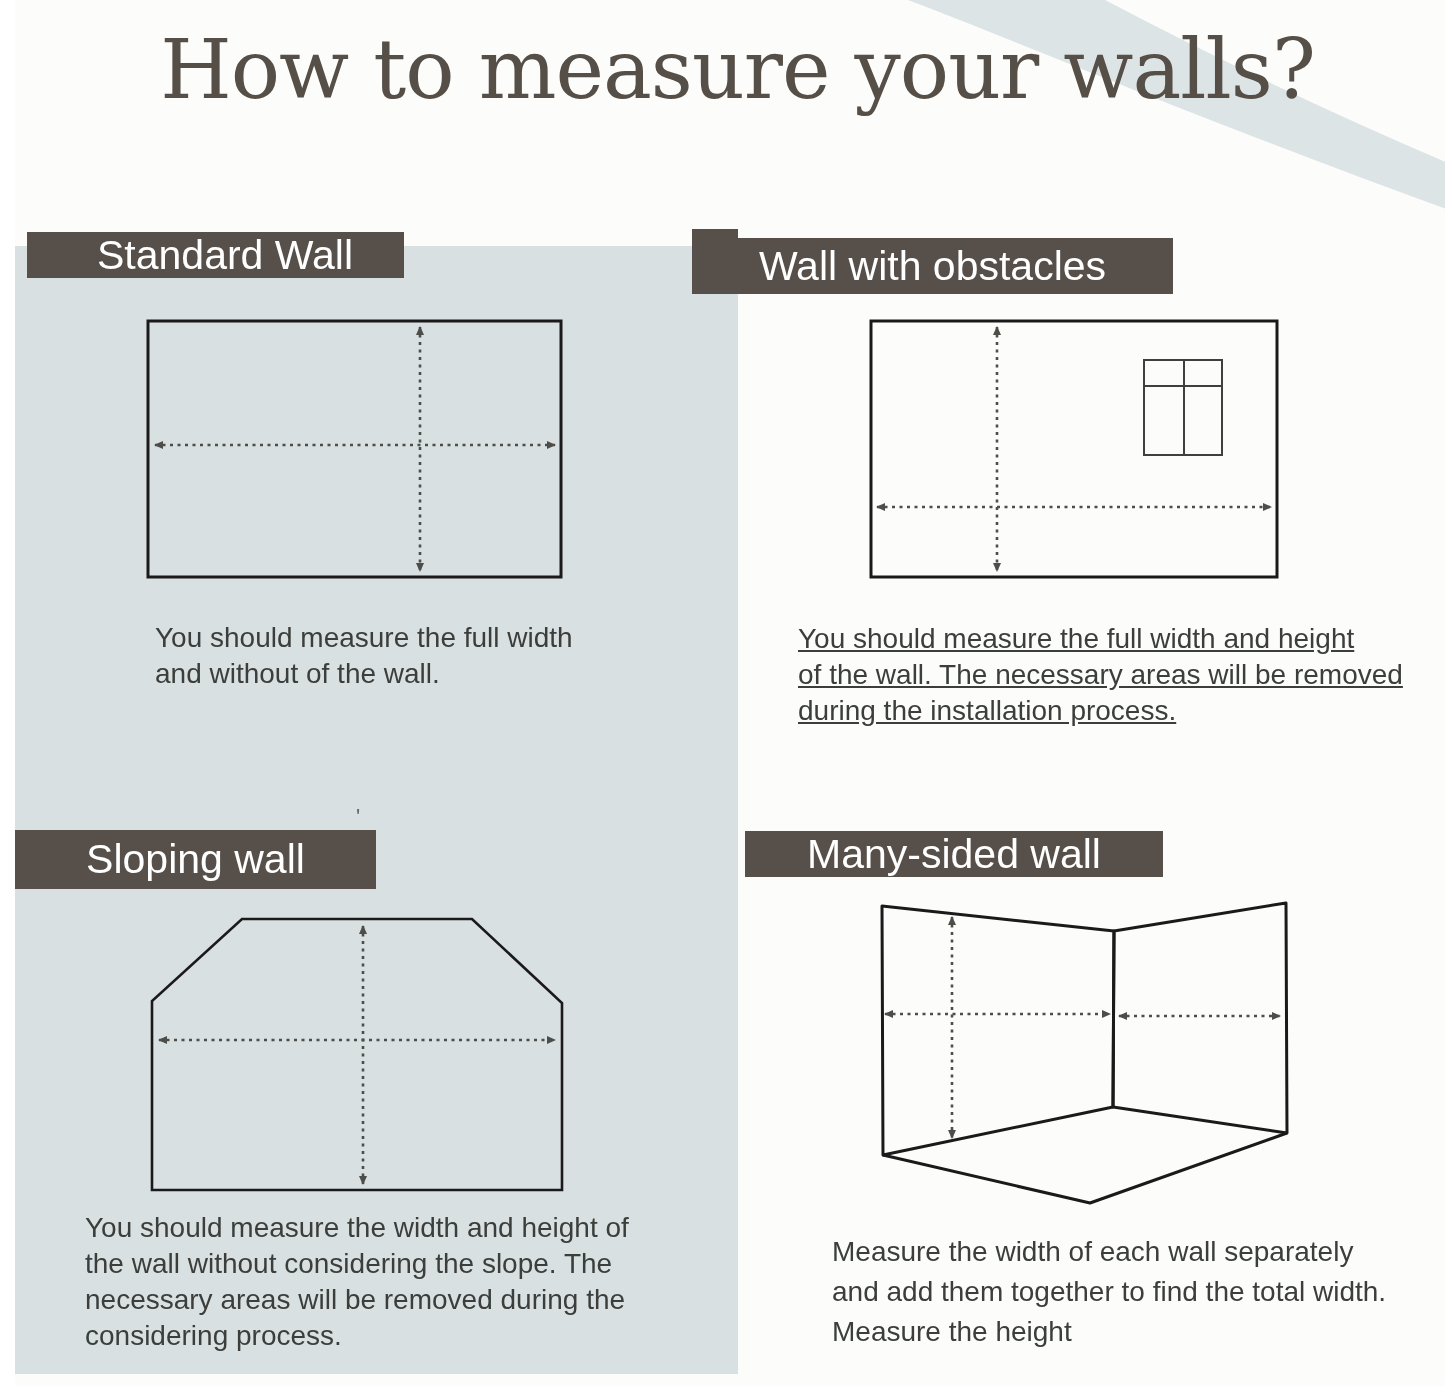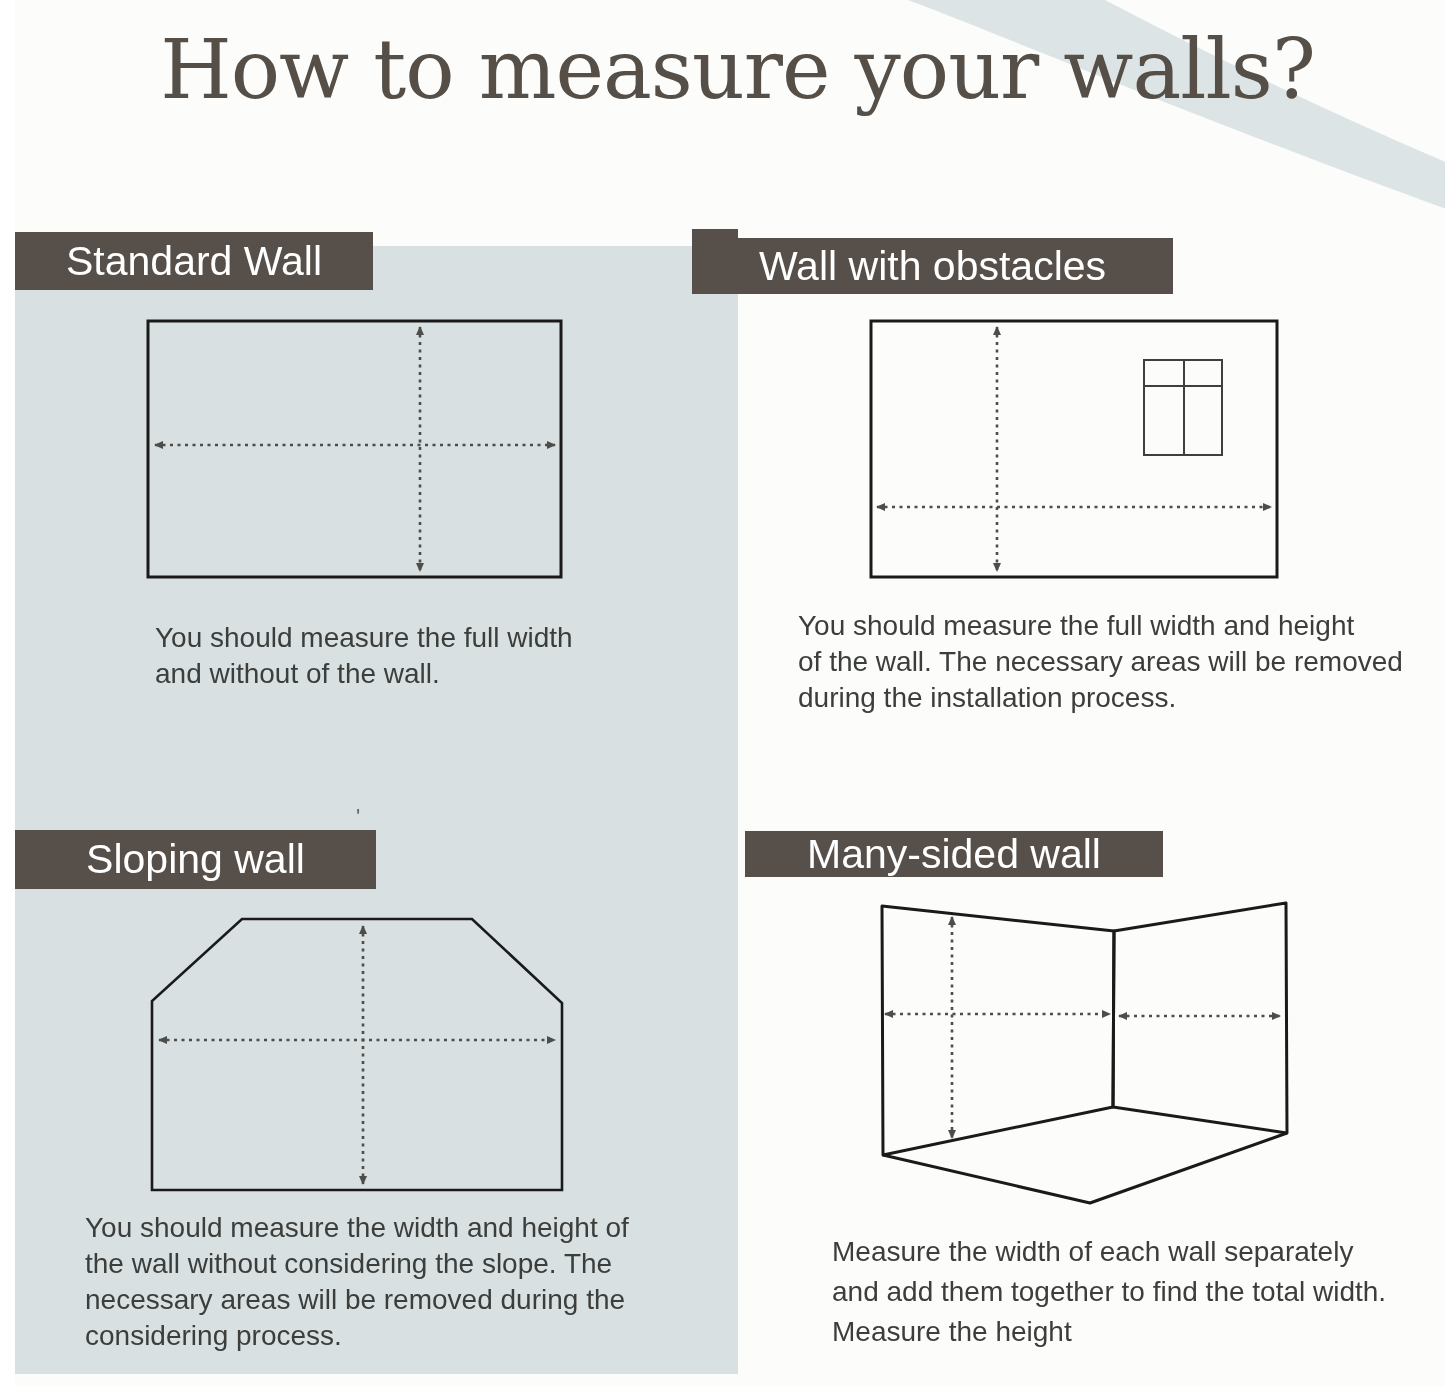--- a/index.html
+++ b/index.html
@@ -18,33 +18,33 @@
   }
   .panel{
     position:absolute;left:0;top:246px;width:723px;height:1128px;
     background:var(--panel,#d9e0e1);
   }
   .bar{
     position:absolute;background:var(--header-bar,#57504a);
     color:#fff;display:flex;align-items:center;justify-content:center;
     font-size:41px;white-space:nowrap;
   }
-  #bar-standard{left:0;top:232px;width:358px;height:58px;}
+  #bar-standard{left:12px;top:232px;width:358px;height:46px;padding-left:19px;}
   #bar-obstacles{left:677px;top:238px;width:481px;height:56px;}
   .bar-step{position:absolute;left:677px;top:229px;width:46px;height:12px;background:var(--header-bar,#57504a);}
   #bar-sloping{left:0;top:830px;width:361px;height:59px;}
   #bar-many{left:730px;top:831px;width:418px;height:46px;}
   .diagram{position:absolute;}
   #diag-standard{left:100px;top:300px;}
   #diag-obstacles{left:830px;top:300px;}
   #diag-sloping{left:80px;top:880px;}
   #diag-many{left:840px;top:870px;}
   .desc{position:absolute;color:var(--body-text,#3b3e3b);font-size:28px;}
   #desc-standard{left:140px;top:620px;line-height:36px;}
-  #desc-obstacles{left:783px;top:608px;line-height:36px;}
+  #desc-obstacles{left:783px;top:621px;line-height:36px;text-decoration:underline;}
   #desc-sloping{left:70px;top:1210px;line-height:36px;}
   #desc-many{left:817px;top:1232px;line-height:40px;}
   .stray{position:absolute;left:341px;top:804px;font-size:22px;color:#6b655e;}
   .wall-line{stroke:var(--line,#1a1a1a);fill:none;}
   .measure{stroke:var(--arrow,#4d4d49);stroke-width:2.6;stroke-dasharray:3 4.5;fill:none;}
   .win{stroke:var(--window,#3f3f3f);stroke-width:2;fill:none;}
 </style>
 </head>
 <body>
 

